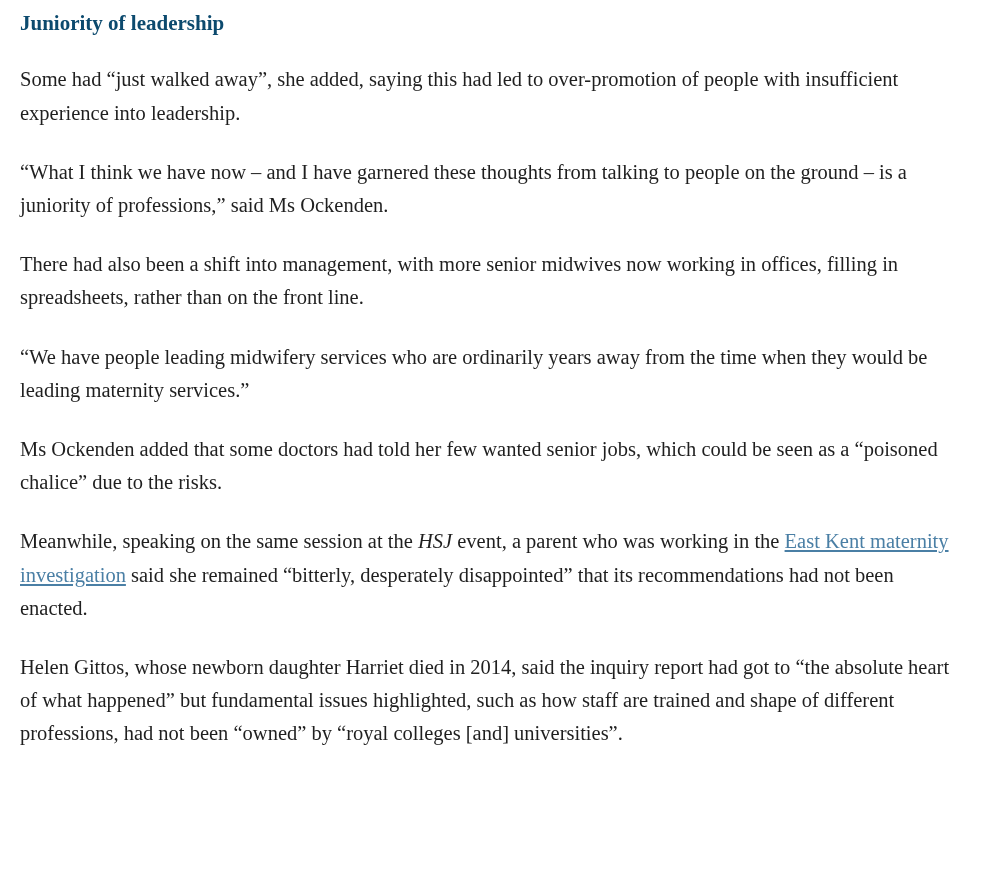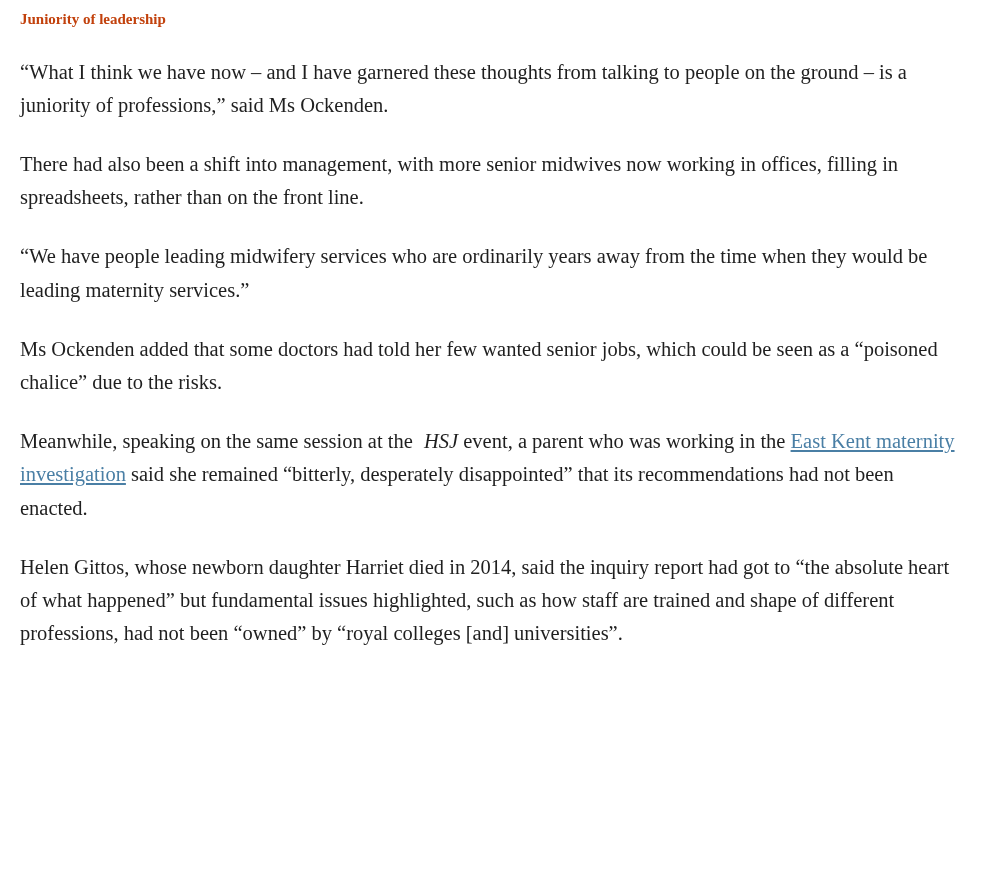--- a/index.html
+++ b/index.html
@@ -14,51 +14,51 @@
     color: #1a1a1a;
   }
   .article {
     padding: 4px 36px 10px 20px;
     box-sizing: border-box;
     width: 1000px;
   }
   .section-heading {
     font-family: "Liberation Serif", "DejaVu Serif", serif;
     font-weight: bold;
-    font-size: 15px;
+    font-size: 21px;
     line-height: 1.3;
-    color: #c2410c;
+    color: #0c4a6e;
     margin: 6px 0 0 0;
     padding: 0;
   }
   .para {
     font-size: 20.5px;
     line-height: 1.62;
     margin: 26px 0 0 0;
     padding: 0;
     color: #1f1f1f;
     max-width: 950px;
   }
   .para em {
     font-style: italic;
-    margin-left: 6px;
   }
   a.inline-link {
     color: #4a7fa5;
     text-decoration: underline;
     text-underline-offset: 2px;
   }
 </style>
 </head>
 <body>
 
 <div class="article">
 
   <h2 class="section-heading">Juniority of leadership</h2>
 
+  <p class="para">Some had “just walked away”, she added, saying this had led to over-promotion of people with insufficient experience into leadership.</p>
   <p class="para">“What I think we have now – and I have garnered these thoughts from talking to people on the ground – is a juniority of professions,” said Ms Ockenden.</p>
   <p class="para">There had also been a shift into management, with more senior midwives now working in offices, filling in spreadsheets, rather than on the front line.</p>
   <p class="para">“We have people leading midwifery services who are ordinarily years away from the time when they would be leading maternity services.”</p>
   <p class="para">Ms Ockenden added that some doctors had told her few wanted senior jobs, which could be seen as a “poisoned chalice” due to the risks.</p>
 
   <p class="para"><span>Meanwhile, speaking on the same session at the </span><em>HSJ</em><span> event, a parent who was working in the </span><a class="inline-link" href="#">East Kent maternity investigation</a><span> said she remained “bitterly, desperately disappointed” that its recommendations had not been enacted.</span></p>
 
   <p class="para">Helen Gittos, whose newborn daughter Harriet died in 2014, said the inquiry report had got to “the absolute heart of what happened” but fundamental issues highlighted, such as how staff are trained and shape of different professions, had not been “owned” by “royal colleges [and] universities”.</p>
 
 </div>

